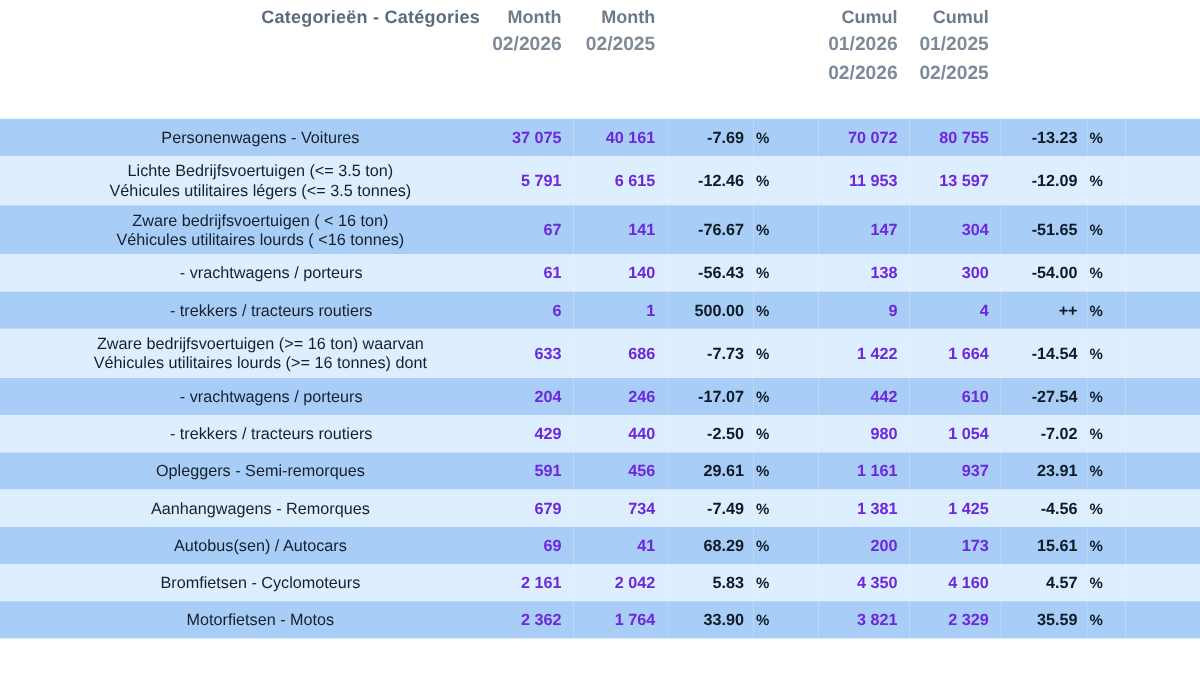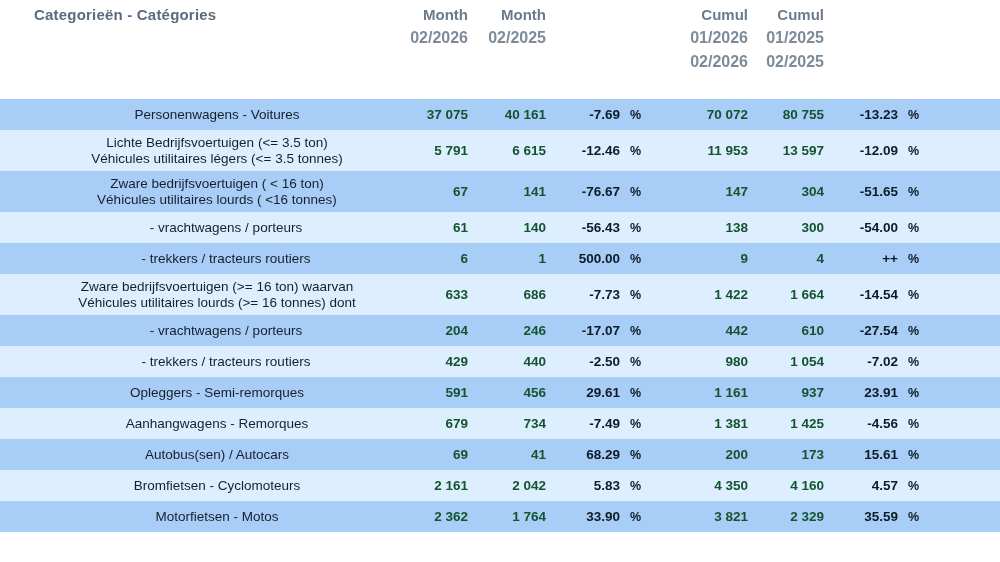--- a/index.html
+++ b/index.html
@@ -41,21 +41,21 @@
   thead th {
     font-weight: bold;
     color: #5b6b80;
     background: #ffffff;
     vertical-align: top;
     padding: 0;
   }
   .hd-cat {
     font-size: 15px;
     color: #5a6b7d;
-    text-align: left;
+    text-align: right;
     padding: 6px 0 4px 34px;
     font-weight: bold;
     letter-spacing: 0.2px;
     margin-top: 36px;
   }
   .hd-lbl {
     font-size: 15px;
     color: #6b7b8c;
     text-align: right;
     padding: 6px 10px 4px 0;
@@ -92,21 +92,21 @@
     line-height: 16px;
   }
   td.cat.indent {
     padding-left: 52px;
   }
   td.cat .l2 { display: block; }
   td.num {
     text-align: right;
     padding-right: 10px;
     font-weight: bold;
-    color: #14532d;
+    color: #6d28d9;
   }
   td.pct {
     text-align: right;
     padding-right: 8px;
     font-weight: bold;
     color: #0d1b26;
   }
   td.pctsign {
     text-align: left;
     padding-left: 2px;

